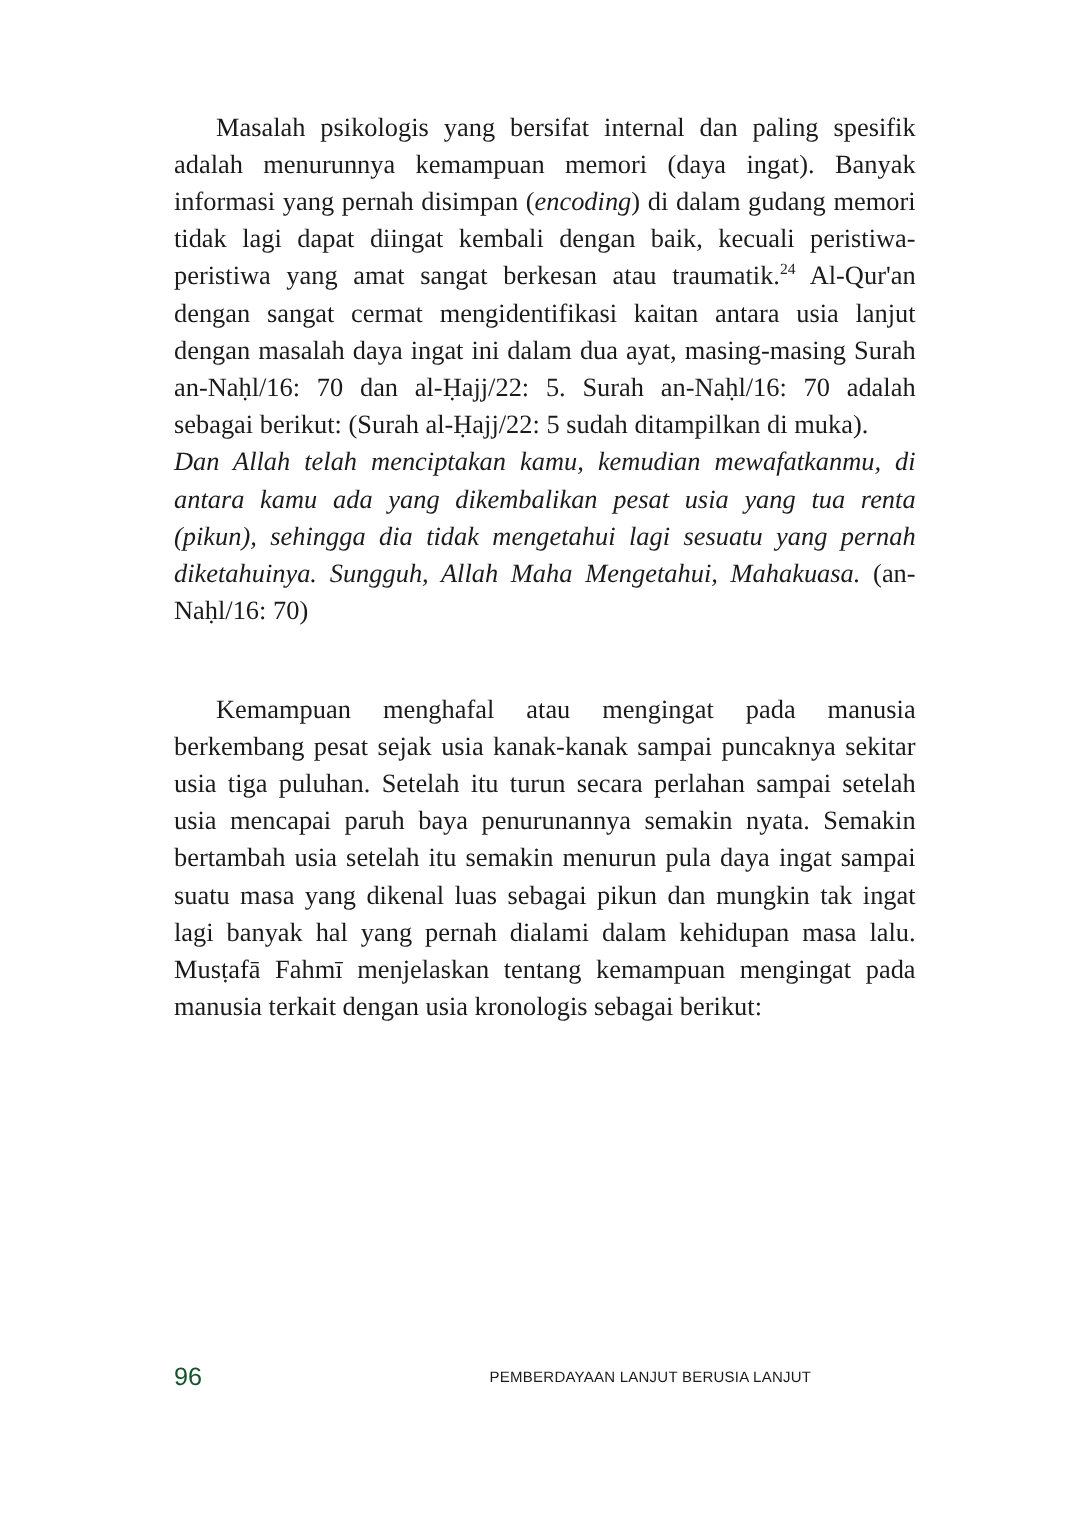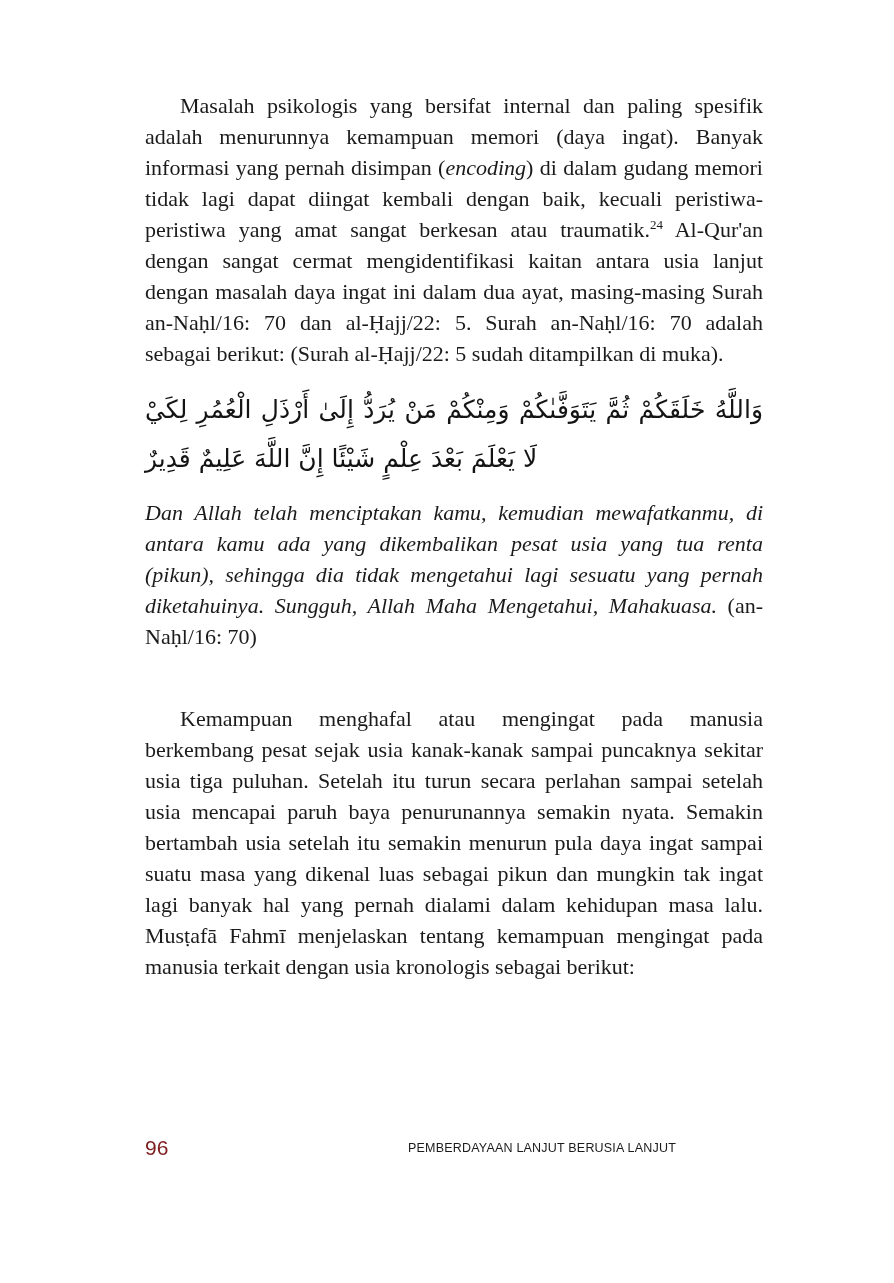--- a/index.html
+++ b/index.html
@@ -53,42 +53,41 @@
   }
   .translation .trans-italic { font-style: italic; }
   .translation .trans-ref { font-style: normal; }
   .par-spacer { margin-top: 51px; }
   .footer-pagenum {
     position: absolute;
     left: 145px;
     top: 1136px;
     font-family: "Liberation Sans", sans-serif;
     font-size: 21px;
-    color: #7f1d1d;
+    color: #14532d;
   }
   .footer-running-title {
     position: absolute;
     right: 132px;
     top: 1141px;
     font-family: "Liberation Sans", sans-serif;
     font-size: 12.5px;
     letter-spacing: 0.2px;
     color: #1b1b1b;
   }
 </style>
 </head>
 <body>
 
 <div class="page">
 
   <div class="content">
 
     <p class="body-par"><span>Masalah psikologis yang bersifat internal dan paling spesifik adalah menurunnya kemampuan memori (daya ingat). Banyak informasi yang pernah disimpan (</span><span class="em">encoding</span><span>) di dalam gudang memori tidak lagi dapat diingat kembali dengan baik, kecuali peristiwa-peristiwa yang amat sangat berkesan atau traumatik.</span><sup>24</sup><span> Al-Qur'an dengan sangat cermat mengidentifikasi kaitan antara usia lanjut dengan masalah daya ingat ini dalam dua ayat, masing-masing Surah an-Naḥl/16: 70 dan al-Ḥajj/22: 5. Surah an-Naḥl/16: 70 adalah sebagai berikut: (Surah al-Ḥajj/22: 5 sudah ditampilkan di muka).</span></p>
 
-    <div class="arabic-verse">وَاللَّهُ خَلَقَكُمْ ثُمَّ يَتَوَفَّىٰكُمْ وَمِنْكُمْ مَنْ يُرَدُّ إِلَىٰ أَرْذَلِ الْعُمُرِ لِكَيْ لَا يَعْلَمَ بَعْدَ عِلْمٍ شَيْئًا إِنَّ اللَّهَ عَلِيمٌ قَدِيرٌ</div>
 
     <p class="translation"><span class="trans-italic">Dan Allah telah menciptakan kamu, kemudian mewafatkanmu, di antara kamu ada yang dikembalikan pesat usia yang tua renta (pikun), sehingga dia tidak mengetahui lagi sesuatu yang pernah diketahuinya. Sungguh, Allah Maha Mengetahui, Mahakuasa.</span><span class="trans-ref"> (an-Naḥl/16: 70)</span></p>
 
     <p class="body-par par-spacer">Kemampuan menghafal atau mengingat pada manusia berkembang pesat sejak usia kanak-kanak sampai puncaknya sekitar usia tiga puluhan. Setelah itu turun secara perlahan sampai setelah usia mencapai paruh baya penurunannya semakin nyata. Semakin bertambah usia setelah itu semakin menurun pula daya ingat sampai suatu masa yang dikenal luas sebagai pikun dan mungkin tak ingat lagi banyak hal yang pernah dialami dalam kehidupan masa lalu. Musṭafā Fahmī menjelaskan tentang kemampuan mengingat pada manusia terkait dengan usia kronologis sebagai berikut:</p>
 
   </div>
 
   <div class="footer-pagenum">96</div>
 
   <div class="footer-running-title">PEMBERDAYAAN LANJUT BERUSIA LANJUT</div>

